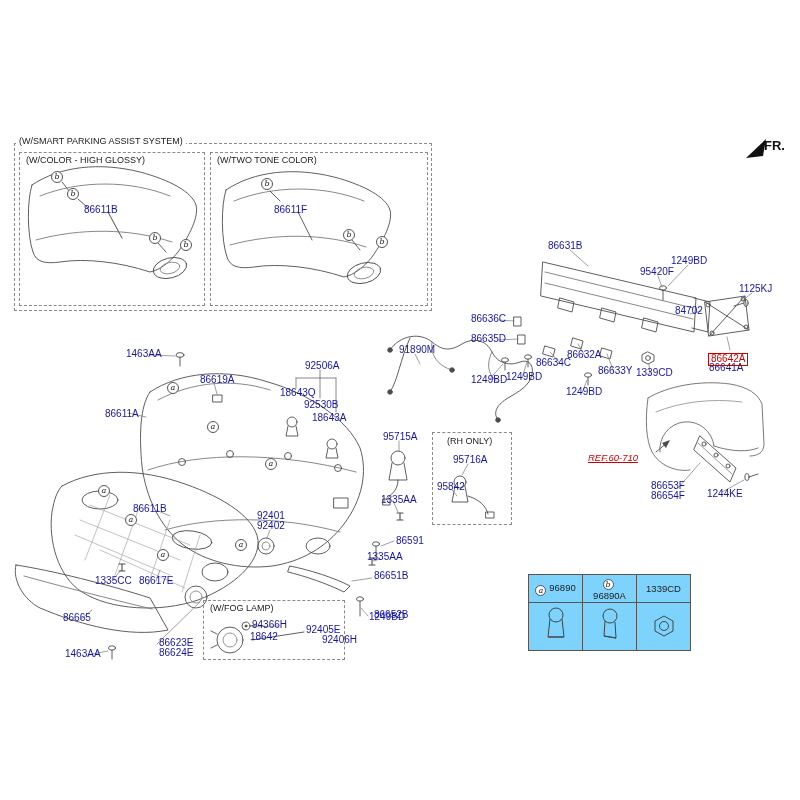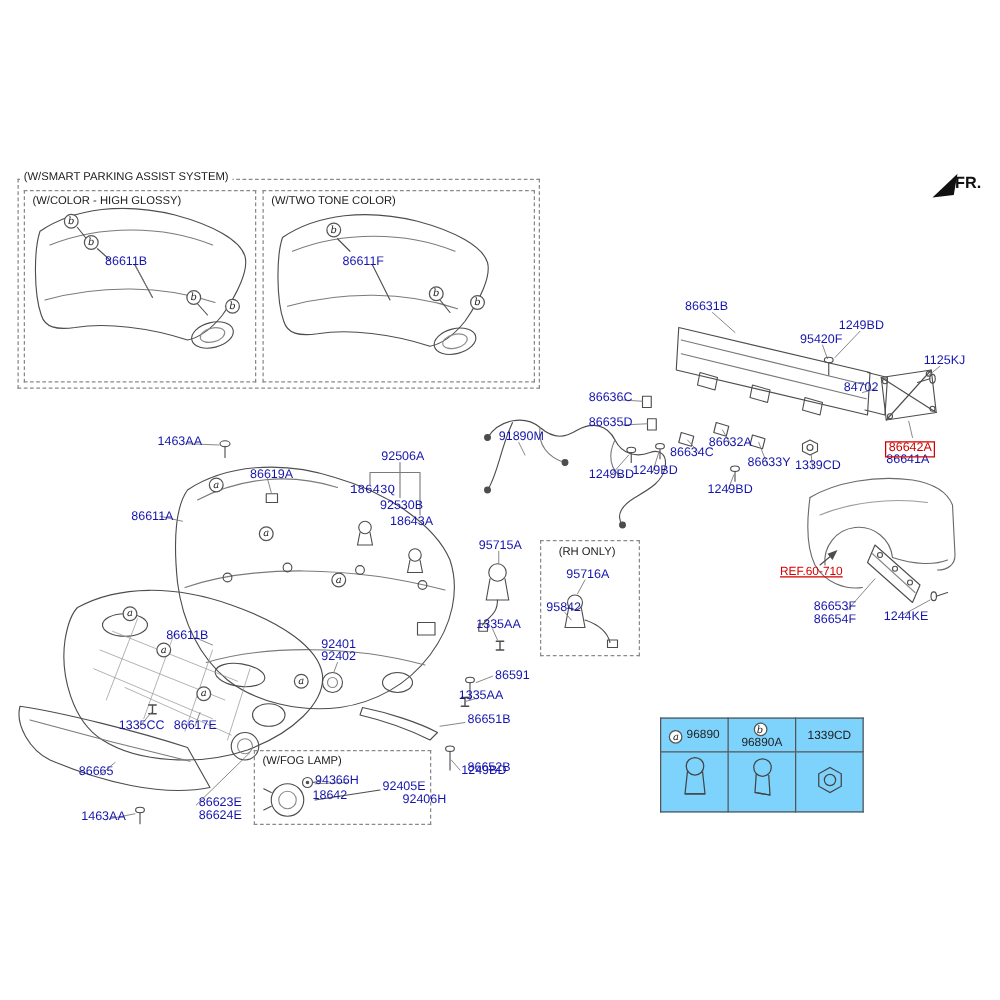--- a/index.html
+++ b/index.html
@@ -306,21 +306,21 @@
       <div class="part-label" style="left: 598px; top: 366px;">86633Y</div>
       <div class="part-label" style="left: 636px; top: 368px;">1339CD</div>
       <div class="part-label" style="left: 471px; top: 375px;">1249BD</div>
       <div class="part-label" style="left: 506px; top: 372px;">1249BD</div>
       <div class="part-label" style="left: 566px; top: 387px;">1249BD</div>
       <div class="part-label" style="left: 709px; top: 343px; margin-top: 20px;">86641A</div>
       <div class="part-label boxed" style="left: 708px; top: 353px;">86642A</div>
       <div class="part-label" style="left: 126px; top: 349px;">1463AA</div>
       <div class="part-label" style="left: 200px; top: 375px;">86619A</div>
       <div class="part-label" style="left: 305px; top: 361px;">92506A</div>
-      <div class="part-label" style="left: 280px; top: 388px; font-family: Liberation Mono, monospace;">18643Q</div>
+      <div class="part-label" style="left: 280px; top: 388px;">18643Q</div>
       <div class="part-label" style="left: 304px; top: 400px;">92530B</div>
       <div class="part-label" style="left: 312px; top: 413px;">18643A</div>
       <div class="part-label" style="left: 399px; top: 345px;">91890M</div>
       <div class="part-label" style="left: 105px; top: 409px;">86611A</div>
       <div class="part-label" style="left: 383px; top: 432px;">95715A</div>
       <div class="part-label" style="left: 453px; top: 455px;">95716A</div>
       <div class="part-label" style="left: 437px; top: 482px;">95842</div>
       <div class="part-label" style="left: 381px; top: 495px;">1335AA</div>
       <div class="part-label" style="left: 257px; top: 511px;">92401</div>
       <div class="part-label" style="left: 257px; top: 521px;">92402</div>
@@ -333,21 +333,21 @@
       <div class="part-label" style="left: 139px; top: 576px;">86617E</div>
       <div class="part-label" style="left: 63px; top: 613px;">86665</div>
       <div class="part-label" style="left: 159px; top: 638px;">86623E</div>
       <div class="part-label" style="left: 159px; top: 648px;">86624E</div>
       <div class="part-label" style="left: 65px; top: 649px;">1463AA</div>
       <div class="part-label" style="left: 252px; top: 620px;">94366H</div>
       <div class="part-label" style="left: 250px; top: 632px;">18642</div>
       <div class="part-label" style="left: 306px; top: 625px;">92405E</div>
       <div class="part-label" style="left: 306px; top: 635px; margin-left: 16px;">92406H</div>
       <div class="part-label" style="left: 369px; top: 612px;">1249BD</div>
-      <div class="part-label ref" style="left: 624px; top: 453px;">REF.60-710</div>
+      <div class="part-label ref" style="left: 588px; top: 453px; font-style: italic;">REF.60-710</div>
       <div class="part-label" style="left: 651px; top: 481px;">86653F</div>
       <div class="part-label" style="left: 651px; top: 491px;">86654F</div>
       <div class="part-label" style="left: 707px; top: 489px;">1244KE</div>
     </div>
   <div id="markers">
       <div class="marker" style="left: 51px; top: 171px;">b</div>
       <div class="marker" style="left: 67px; top: 188px;">b</div>
       <div class="marker" style="left: 149px; top: 232px;">b</div>
       <div class="marker" style="left: 180px; top: 239px;">b</div>
       <div class="marker" style="left: 261px; top: 178px;">b</div>

